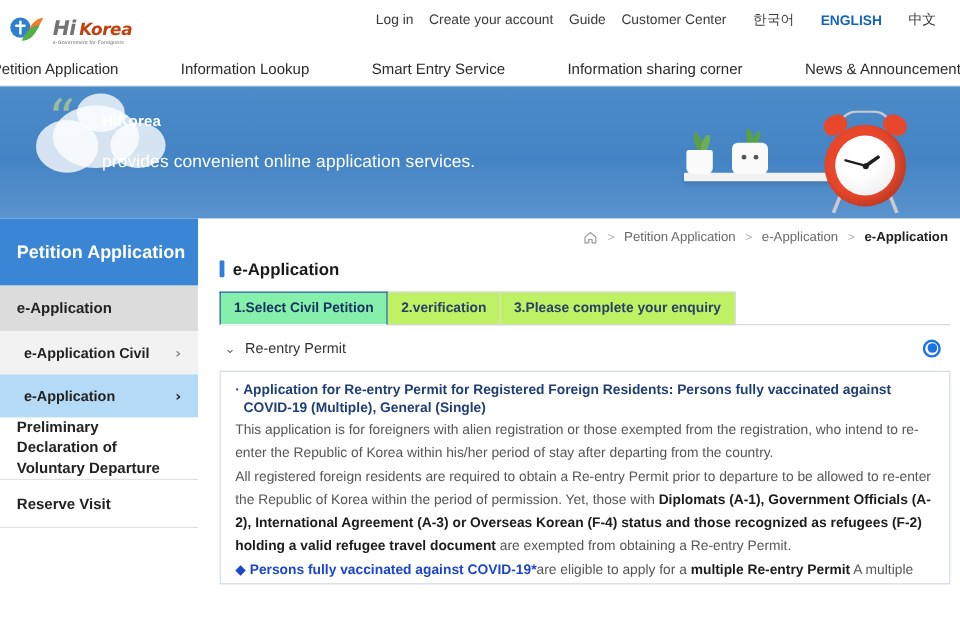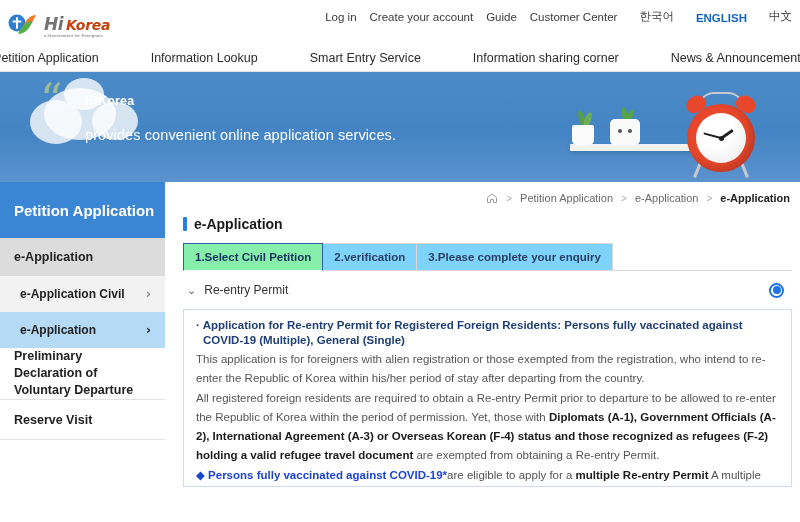--- a/index.html
+++ b/index.html
@@ -34,21 +34,21 @@
     font-weight: bold; font-style: italic;
     font-size: 14px; color: #c2410c; letter-spacing: -.3px;
   }
   .logo-row1 { display: flex; align-items: baseline; gap: 3px; }
   .logo-sub {
     font-size: 4.2px; color: #6b6b6b; letter-spacing: .2px;
     margin-top: 1px; white-space: nowrap;
   }
 
   .util {
-    position: absolute; right: 8px; top: 9px;
+    position: absolute; right: 20px; top: 9px;
     display: flex; align-items: center; gap: 13px;
     font-size: 11.5px; color: #3a3a3a;
   }
   .util a { color: #3a3a3a; text-decoration: none; white-space: nowrap; }
   .lang { display: flex; align-items: flex-end; gap: 22px; margin-left: 9px; }
   .lang .on { color: #1565c0; font-weight: bold; }
 
   
   .mainnav {
     height: 27px;
@@ -200,21 +200,21 @@
     display: flex; align-items: center; gap: 7px;
     font-size: 14px; font-weight: bold; color: #1a1a1a;
     margin-top: 2px; margin-bottom: 11px;
   }
   .sec-bar { width: 4px; height: 14px; background: #2a7de1; border-radius: 1px; }
 
   .tabs { display: flex; height: 28px; }
   .tab {
     font-size: 11.5px; font-weight: bold; color: #2b3f63;
     border: 1px solid #d8d8d8; border-left: none;
-    background: #7dd3fc;
+    background: #bef264;
     display: flex; align-items: center; justify-content: center;
     padding: 0 11px; white-space: nowrap;
   }
   .tab:first-child { border-left: 1px solid #d8d8d8; }
   .tab.active {
     background: #86efac; color: #12315e;
     border: 1px solid #2f5ea8; border-bottom: 1px solid #fff;
     position: relative; z-index: 2;
   }
   .tabs-underline { height: 1px; background: #d8d8d8; margin-top: -1px; }

